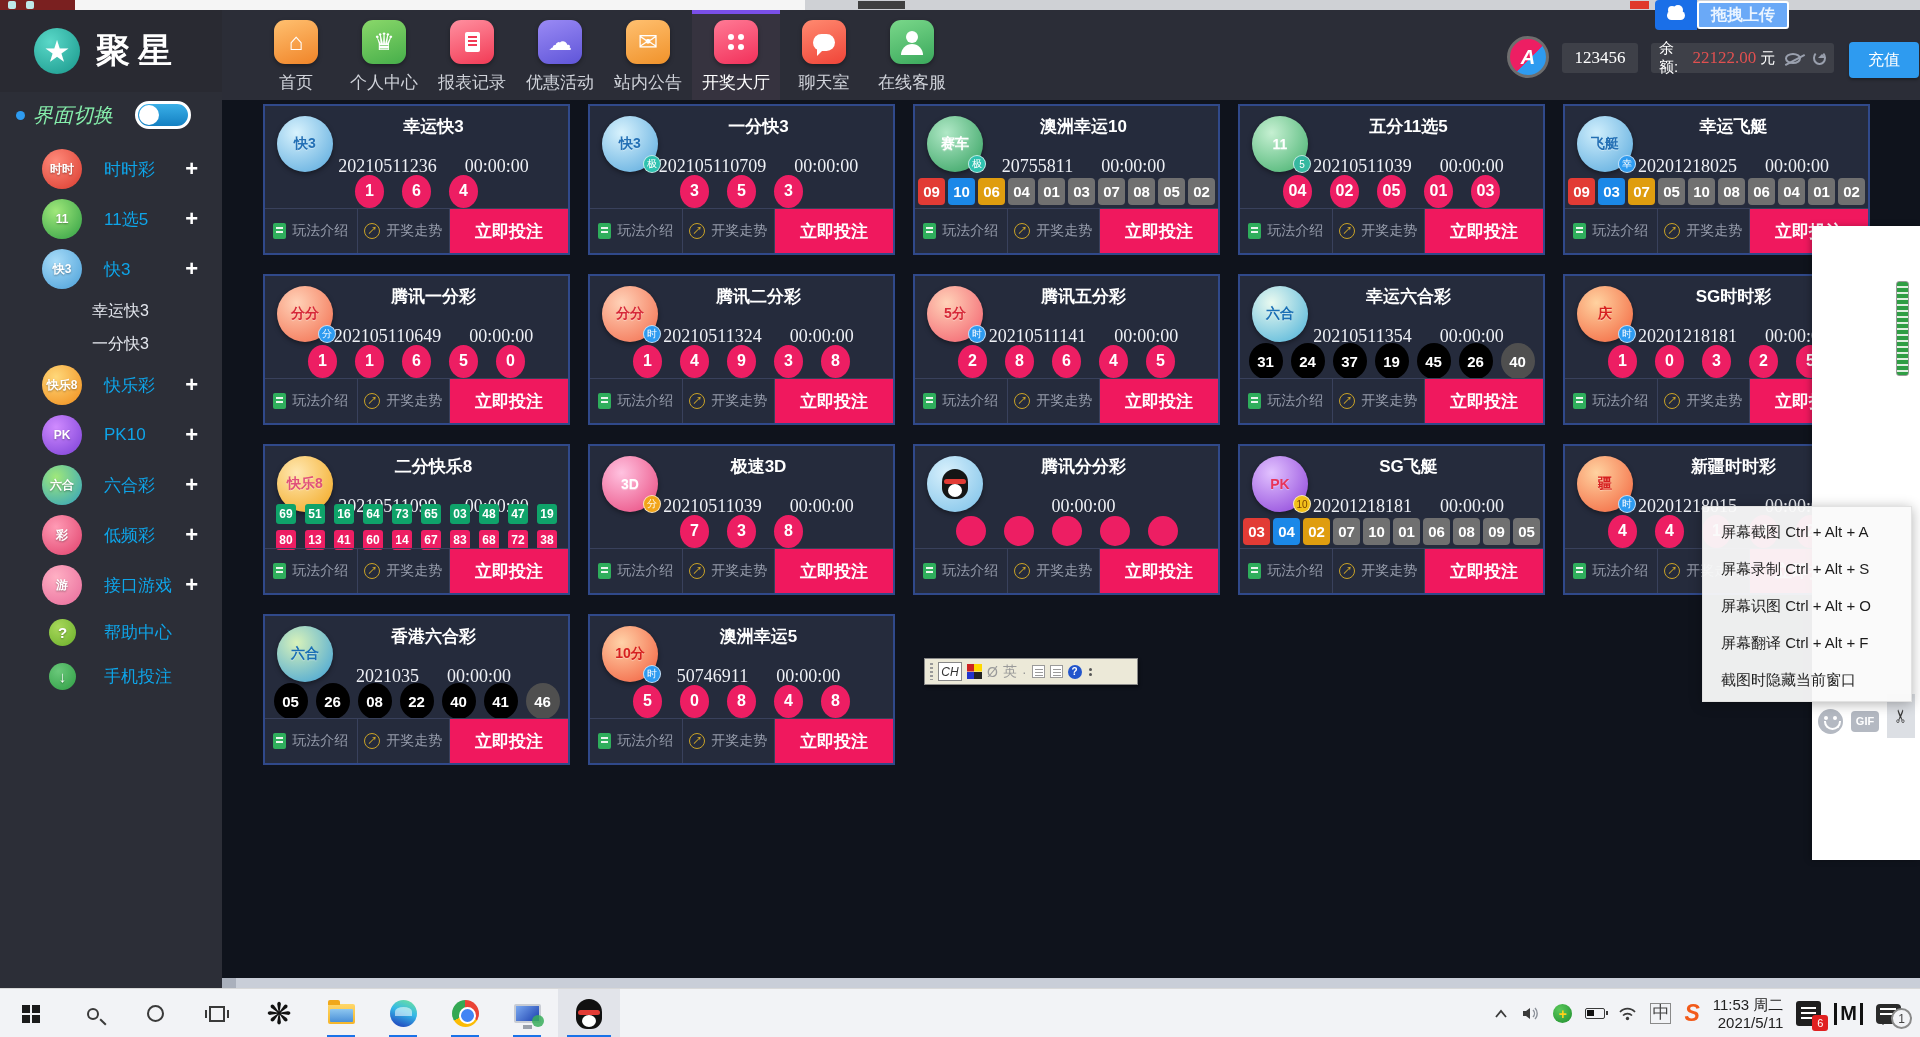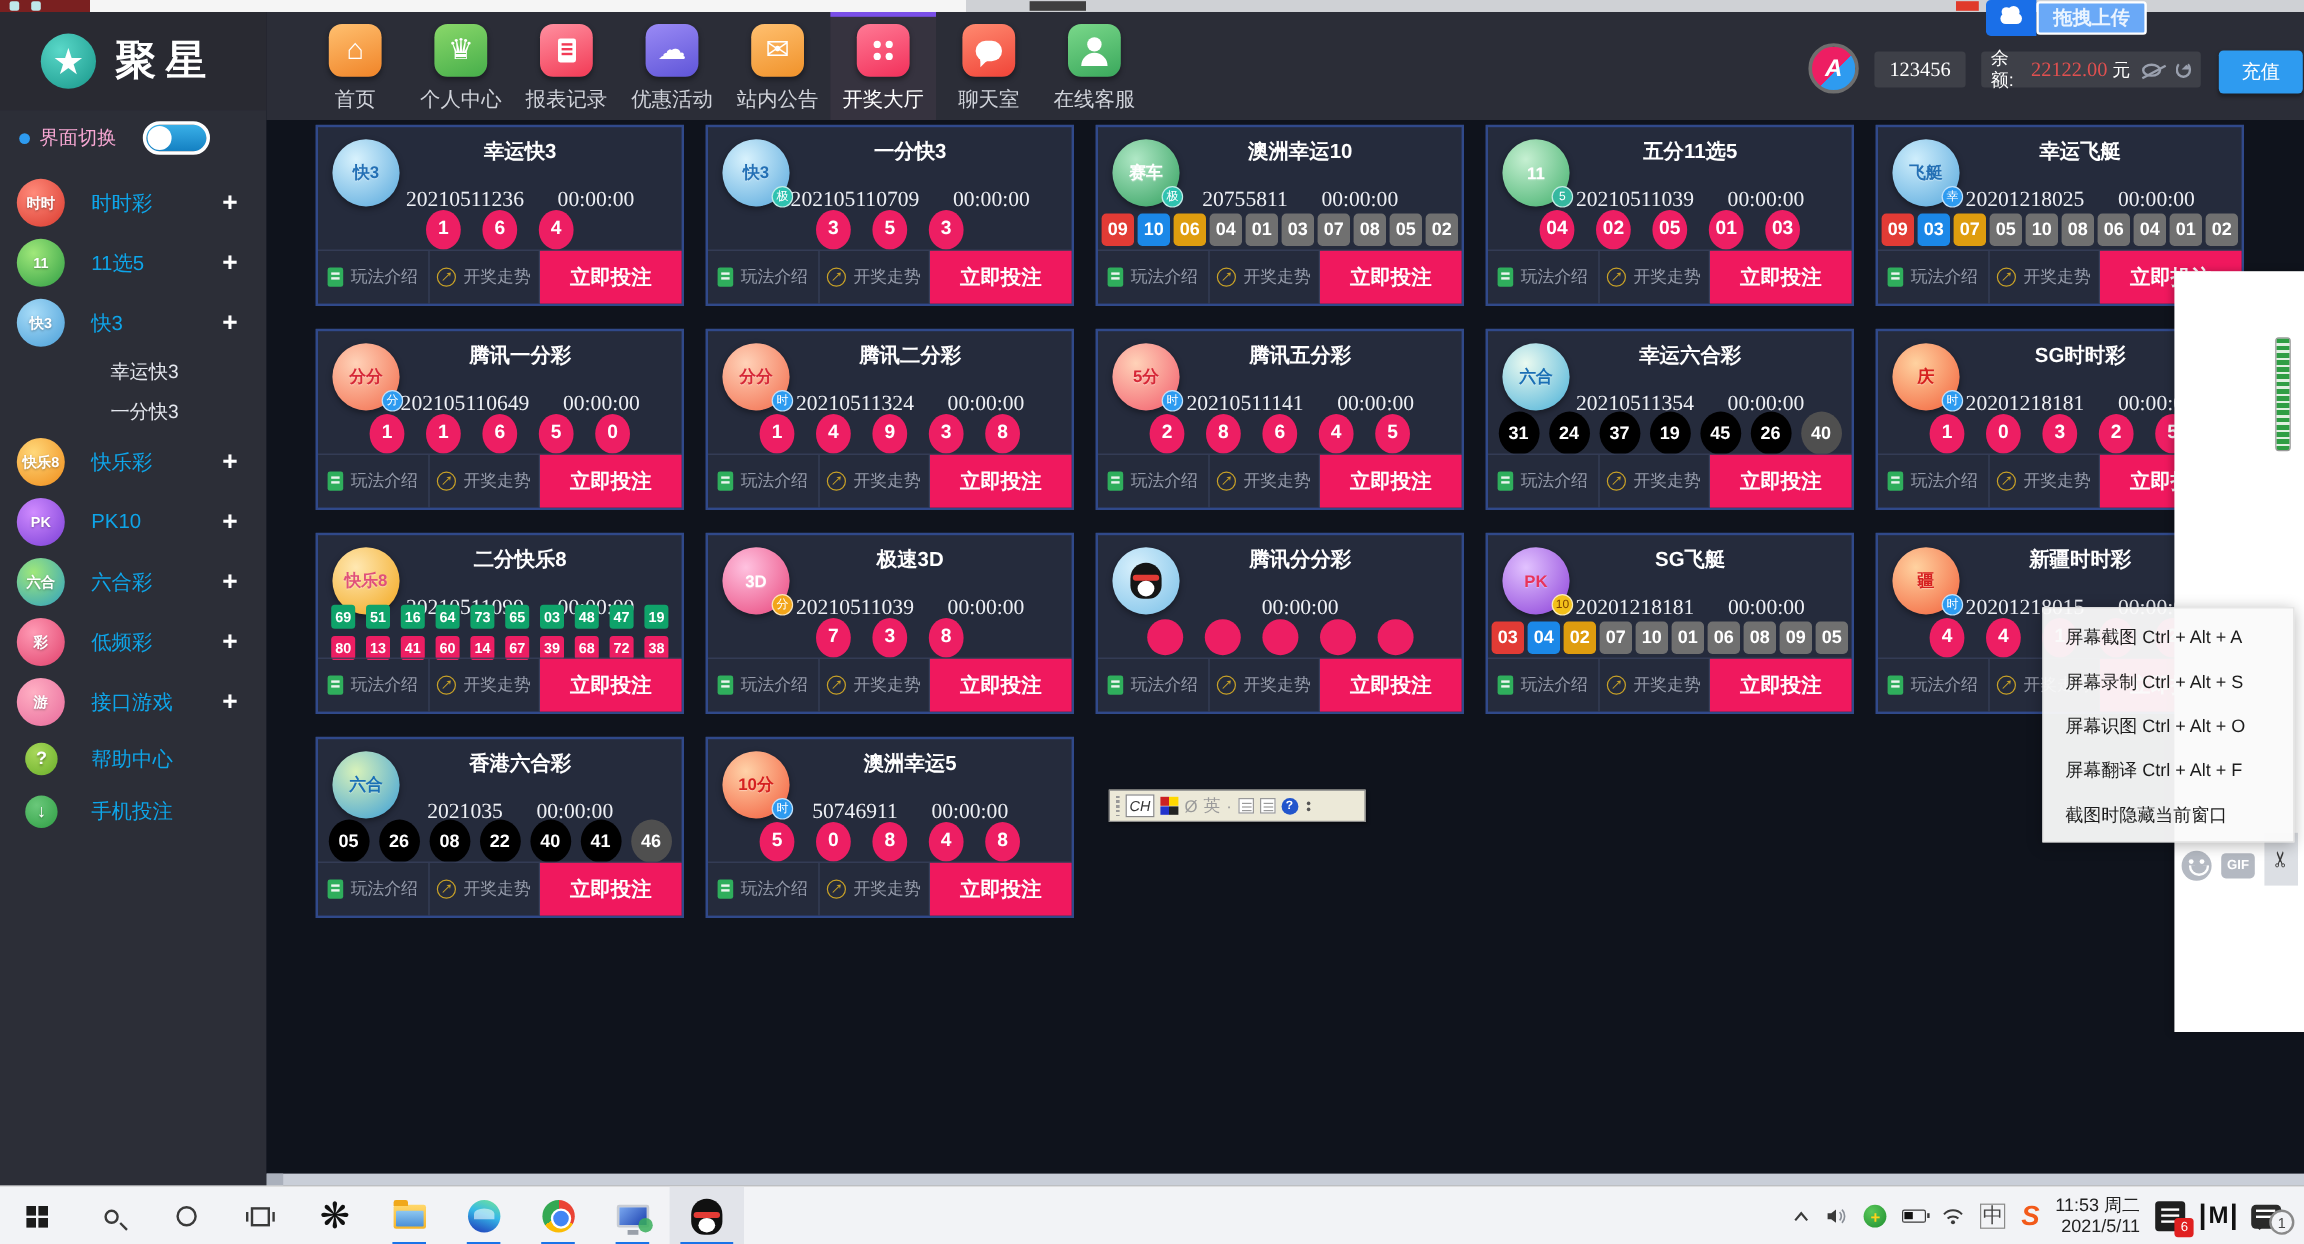--- a/index.html
+++ b/index.html
@@ -25,26 +25,26 @@
     color:#eaf4ff;font-size:16px;font-weight:bold;display:flex;align-items:center;justify-content:center;padding:0 8px;}
 
   
   .sidebar{position:absolute;left:0;top:10px;width:222px;height:978px;background:#2c2e37;z-index:5;}
   .logo{height:82px;background:#292a32;display:flex;align-items:center;padding-left:34px;}
   .logo-circle{width:46px;height:46px;border-radius:50%;background:radial-gradient(circle at 35% 30%,#5ad8c8,#17968a);
     display:flex;align-items:center;justify-content:center;color:#fff;font-size:26px;}
   .logo-text{color:#fff;font-size:34px;font-weight:bold;letter-spacing:8px;margin-left:16px;}
   .switch-row{height:46px;display:flex;align-items:center;padding-left:16px;}
   .dot8{width:9px;height:9px;border-radius:50%;background:#2e9bf0;margin-right:8px;}
-  .switch-label{color:#f9a8d4;font-size:16px;}
+  .switch-label{color:#86efac;font-size:20px;font-style:italic;}
   .switch{width:56px;height:28px;border-radius:15px;background:linear-gradient(180deg,#3ab0e8,#1480c2);
     border:3px solid #fff;position:relative;margin-left:22px;}
   .switch::after{content:"";position:absolute;left:1px;top:1px;width:20px;height:20px;border-radius:50%;background:#fff;}
   #side-items{padding-top:6px;}
-  .side-row{height:50px;display:flex;align-items:center;padding-left:14px;position:relative;cursor:pointer;}
+  .side-row{height:50px;display:flex;align-items:center;padding-left:42px;position:relative;cursor:pointer;}
   .side-row.small{height:44px;}
   .side-icon{width:40px;height:40px;border-radius:50%;margin-right:22px;display:flex;align-items:center;justify-content:center;
     color:#fff;font-weight:bold;font-size:12px;flex:none;text-shadow:0 1px 2px rgba(0,0,0,.35);}
   .side-icon.sm{width:27px;height:27px;margin-left:7px;margin-right:28px;font-size:15px;}
   .side-label{color:#0ea5e9;font-size:17px;}
   .side-plus{position:absolute;right:24px;color:#fff;font-size:22px;font-weight:bold;}
   .side-sub{height:33px;line-height:33px;padding-left:92px;color:#e4e7ee;font-size:16px;cursor:pointer;}
 
   
   .header{position:absolute;left:222px;top:10px;width:1698px;height:90px;background:#2b2d37;z-index:4;}
@@ -686,21 +686,21 @@
             <span class="ball b-sm c-green">03</span>
             <span class="ball b-sm c-green">48</span>
             <span class="ball b-sm c-green">47</span>
             <span class="ball b-sm c-green">19</span>
             <span class="ball b-sm c-pink">80</span>
             <span class="ball b-sm c-pink">13</span>
             <span class="ball b-sm c-pink">41</span>
             <span class="ball b-sm c-pink">60</span>
             <span class="ball b-sm c-pink">14</span>
             <span class="ball b-sm c-pink">67</span>
-            <span class="ball b-sm c-pink">39</span>
+            <span class="ball b-sm c-pink">83</span>
             <span class="ball b-sm c-pink">68</span>
             <span class="ball b-sm c-pink">72</span>
             <span class="ball b-sm c-pink">38</span>
           </div>
           <div class="card-footer">
             <div class="cf-item">
               <span class="ic-doc"></span>
               <span class="cf-txt">玩法介绍</span>
             </div>
             <div class="cf-item">

